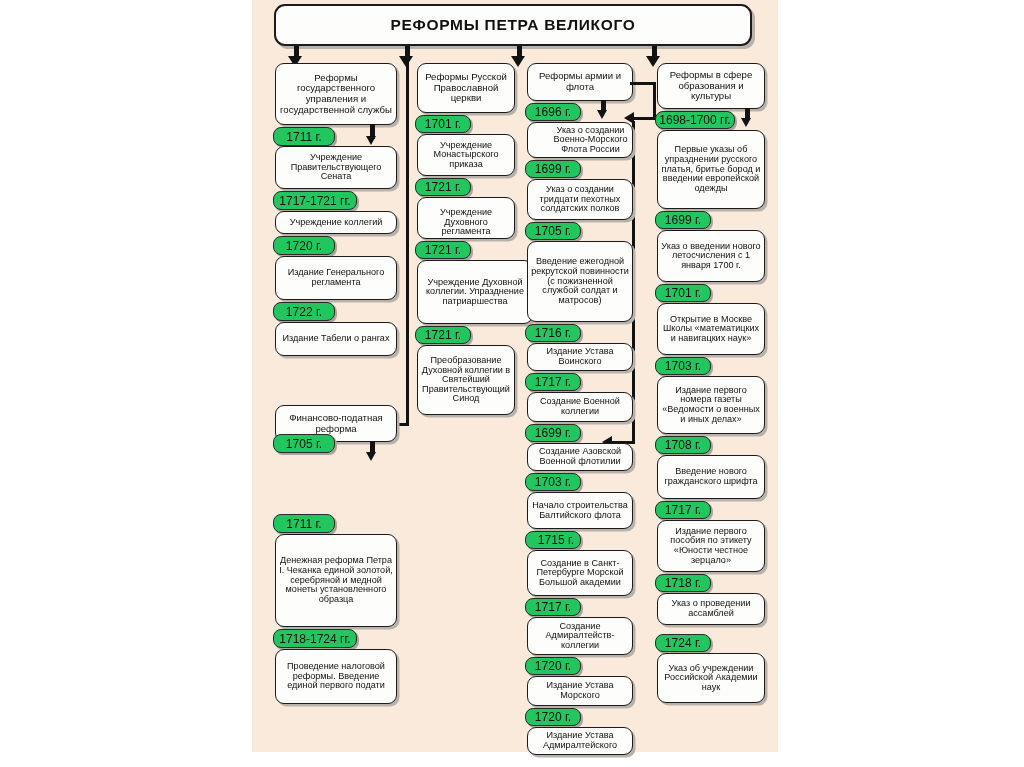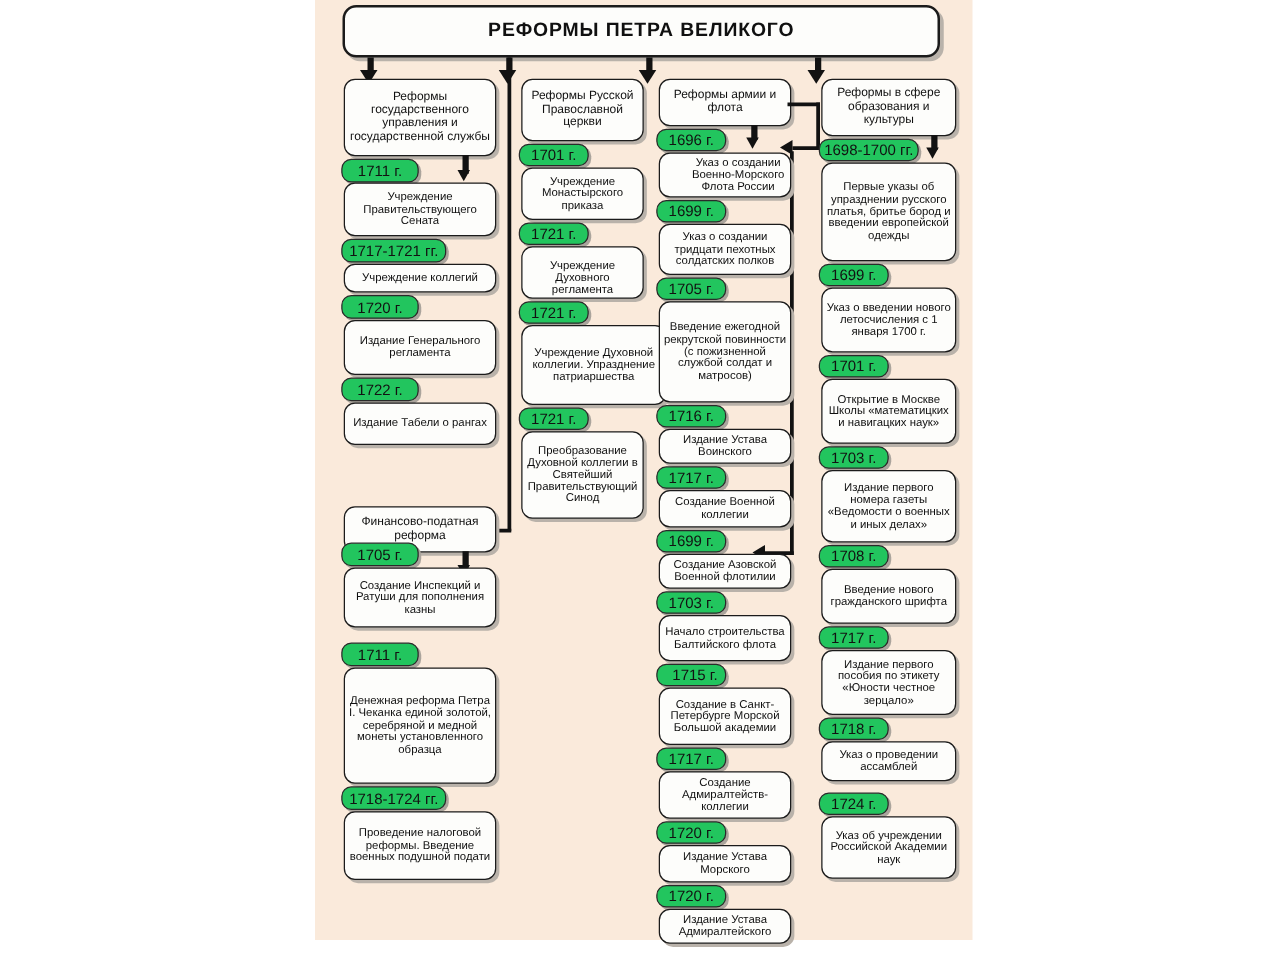--- a/index.html
+++ b/index.html
@@ -162,34 +162,31 @@
     </div>
 
     <div class="node" style="left:23px; top:322px; width:122px; height:34px;">
       <span class="txt">Издание Табели о рангах</span>
     </div>
     <div class="chip" style="left:21px; top:434px; width:62px; height:19px;">
         <span>1705 г.</span>
       </div>
     <div class="stem" style="left:118px; top:441px; height:13px;"></div>
     <div class="arrow-down sm" style="left:114px; top:452px;"></div>
-    <div class="node" style="left:23px; top:454px; width:122px; height:48px;">
-      <span class="txt">Создание Инспекций и Ратуши для пополнения казны</span>
-    </div>
     <div class="chip" style="left:21px; top:514px; width:62px; height:19px;">
         <span>1711 г.</span>
       </div>
     <div class="node" style="left:23px; top:534px; width:122px; height:93px;">
       <span class="txt">Денежная реформа Петра I. Чеканка единой золотой, серебряной и медной монеты установленного образца</span>
     </div>
     <div class="chip" style="left:21px; top:629px; width:84px; height:19px;">
         <span>1718-1724 гг.</span>
       </div>
     <div class="node" style="left:23px; top:649px; width:122px; height:55px;">
-      <span class="txt">Проведение налоговой реформы. Введение военных подушной подати</span>
+      <span class="txt">Проведение налоговой реформы. Введение единой первого подати</span>
     </div>
 
     <div class="node head" style="left:165px; top:63px; width:98px; height:50px;">
       <span class="txt">Реформы Русской Православной церкви</span>
     </div>
     <div class="chip" style="left:163px; top:115px; width:56px; height:18px;">
         <span>1701 г.</span>
       </div>
     <div class="node" style="left:165px; top:134px; width:98px; height:42px;">
       <span class="txt">Учреждение Монастырского приказа</span>

